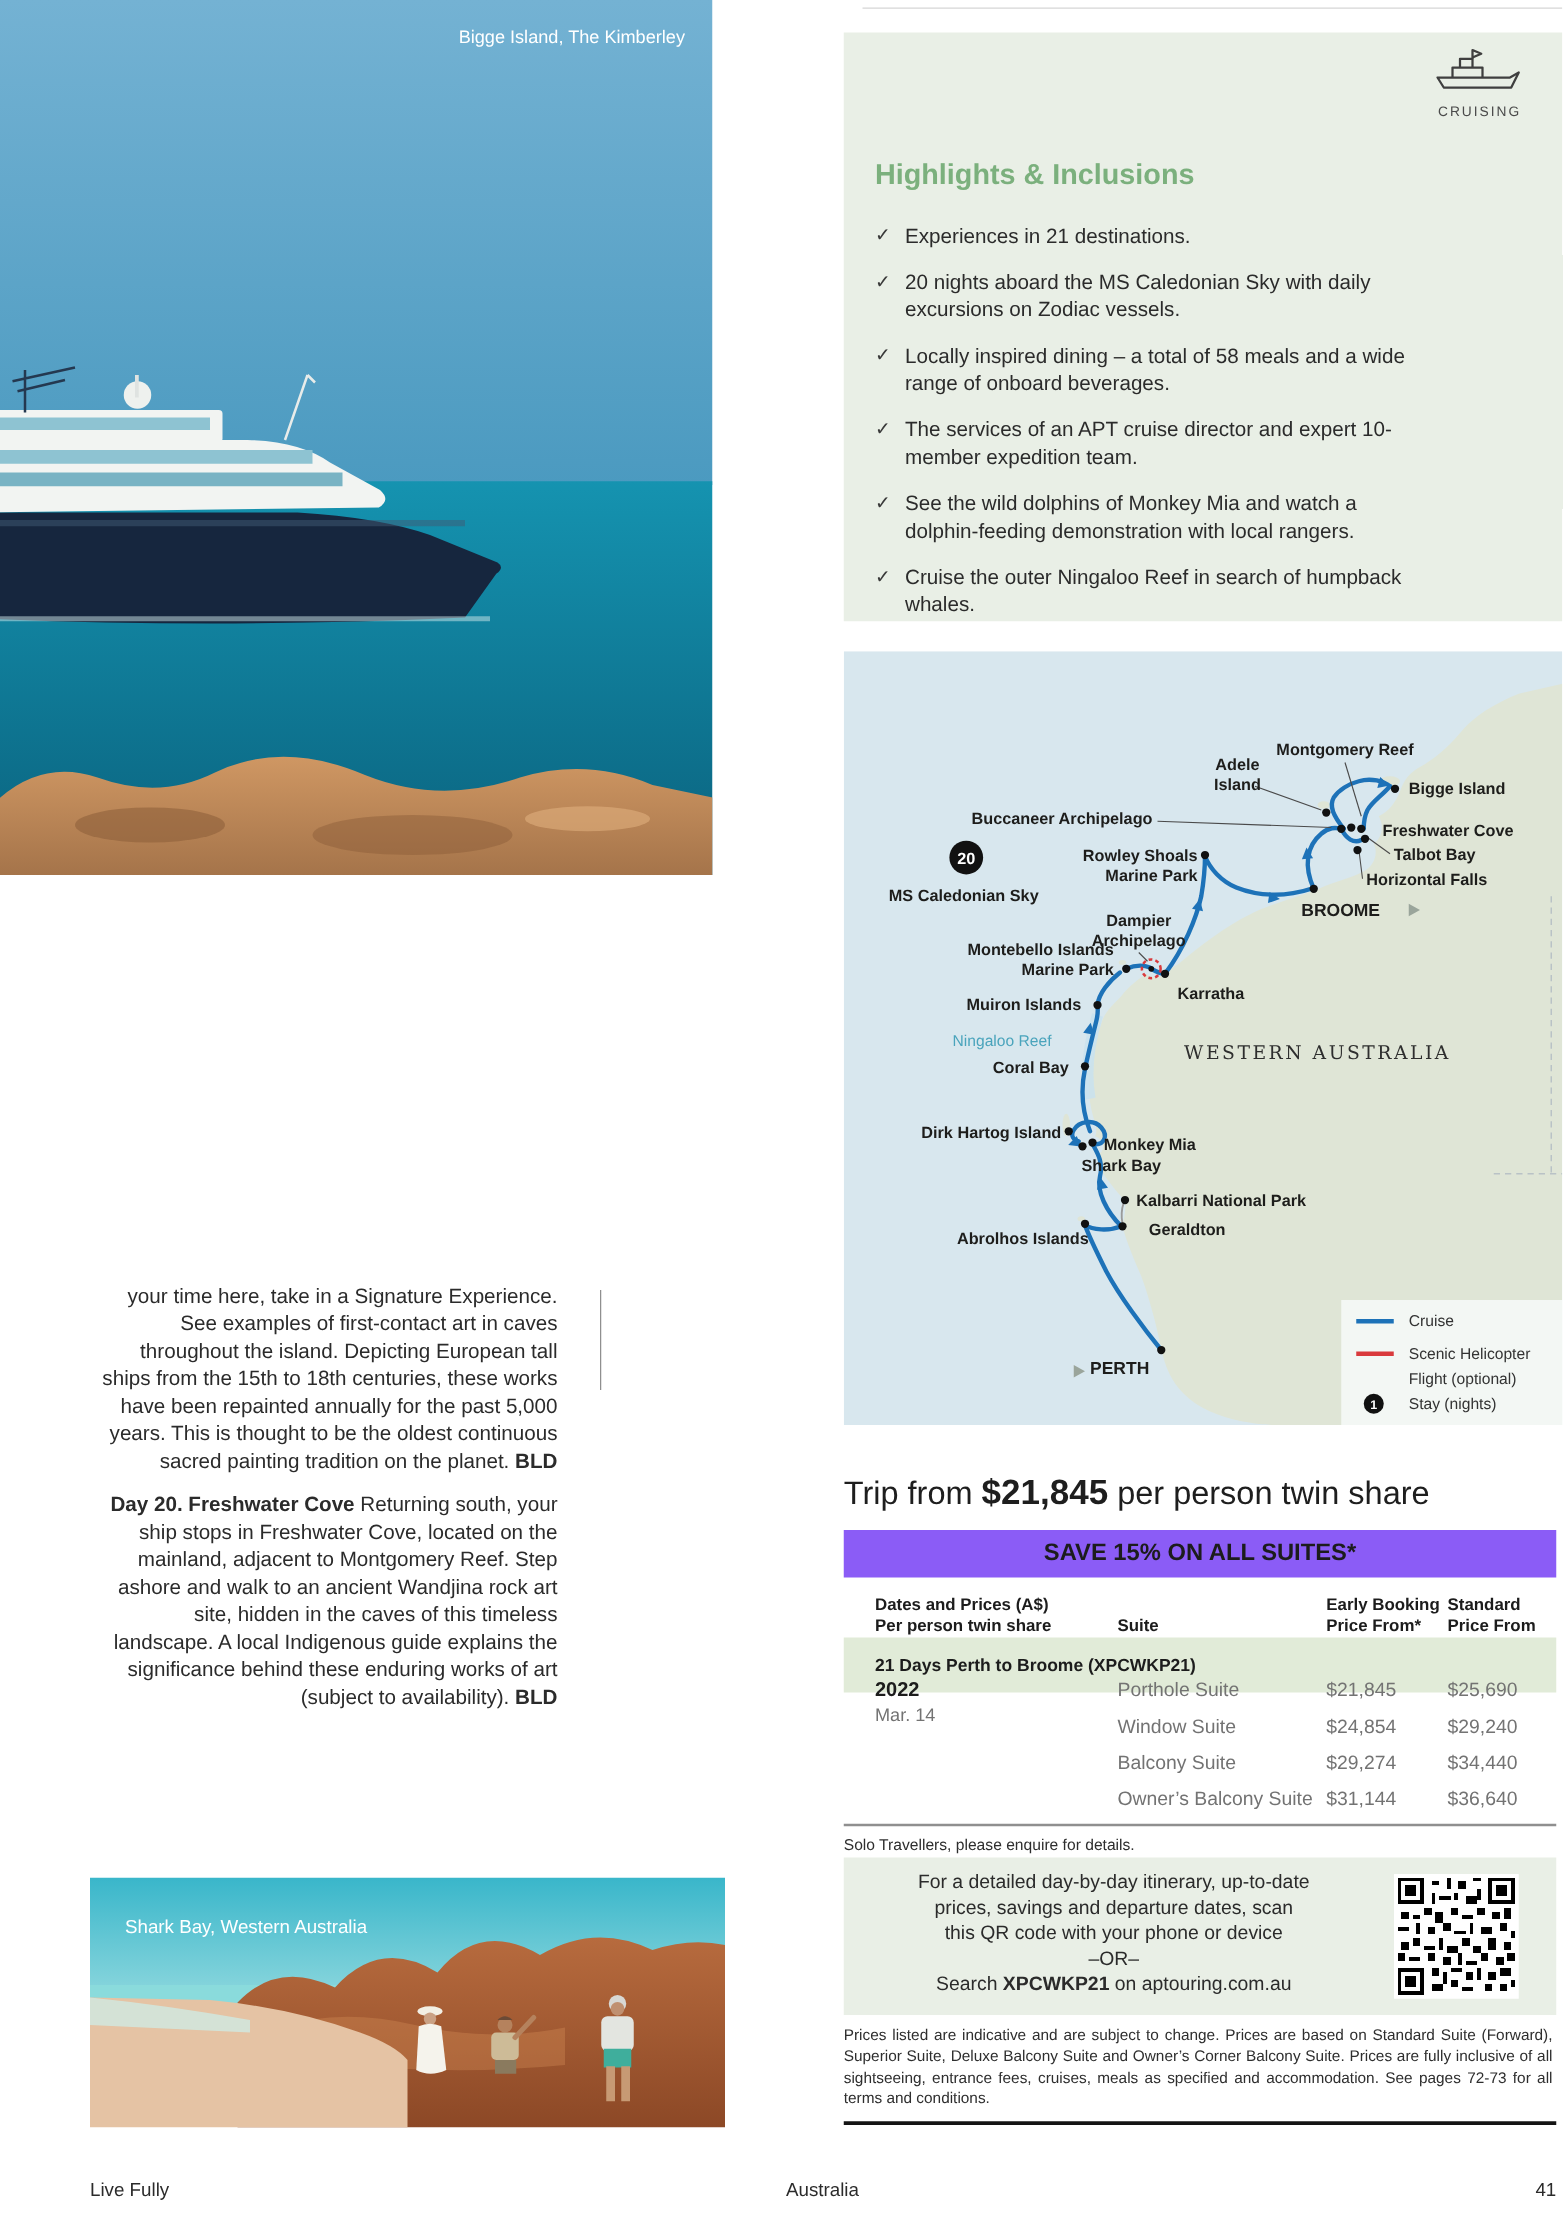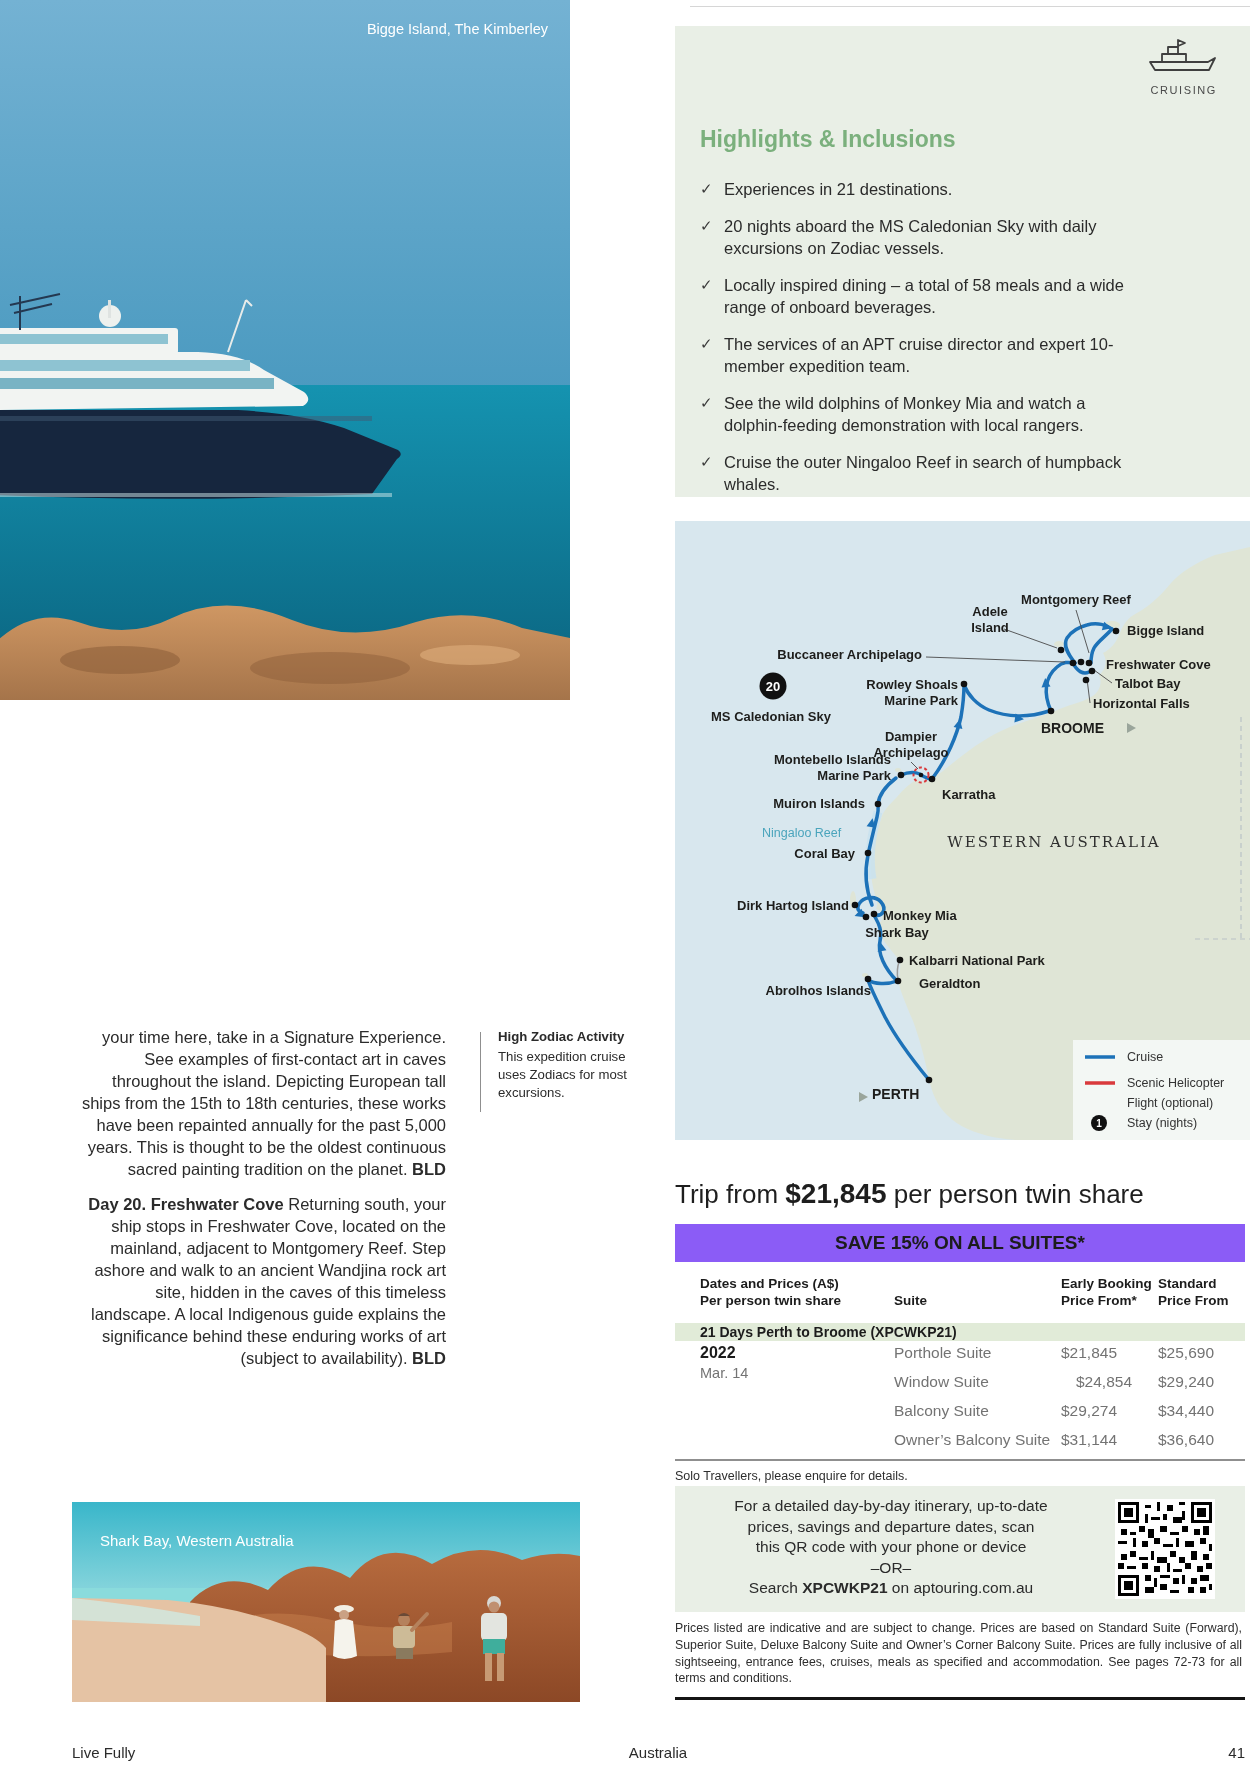--- a/index.html
+++ b/index.html
@@ -41,22 +41,22 @@
   
   .photo2{left:72px;top:1502px;width:508px;height:200px;}
 
   
   .pricing{left:675px;top:1178px;width:570px;}
   .tripline{position:absolute;left:0;top:0;font-size:26px;color:#1e1e1e;white-space:nowrap;}
   .tripline b{font-size:28px;}
   .banner{position:absolute;left:0;top:46px;width:570px;height:38px;background:#8b5cf6;
           display:flex;align-items:center;justify-content:center;font-size:19px;font-weight:bold;color:#1c1c1c;}
   .th{position:absolute;font-size:13.5px;font-weight:bold;color:#1c1c1c;line-height:17px;}
-  .sectionrow{position:absolute;left:0;top:132px;width:570px;height:18px;background:#e1ebd8;
-          display:flex;align-items:center;font-size:14px;font-weight:bold;padding-left:25px;box-sizing:border-box;color:#1c1c1c;margin-top:13px;}
+  .sectionrow{position:absolute;left:0;top:132px;width:570px;height:44px;background:#e1ebd8;
+          display:flex;align-items:center;font-size:14px;font-weight:bold;padding-left:25px;box-sizing:border-box;color:#1c1c1c;}
   .cell{position:absolute;font-size:15.5px;color:#737373;white-space:nowrap;}
   .yr{font-weight:bold;font-size:16px;color:#1c1c1c;}
   .tbl-rule{position:absolute;left:0;top:281px;width:570px;height:2px;background:#8f8f8f;}
   .solo{position:absolute;left:0;top:291px;font-size:12.5px;color:#2e2e2e;}
 
   .qr-panel{left:675px;top:1486px;width:570px;height:126px;background:#e9efe6;}
   .qr-text{position:absolute;left:14px;top:10px;width:404px;text-align:center;font-size:15.5px;line-height:20.5px;color:#2b2b2b;}
   .qr-code{position:absolute;left:440px;top:13px;width:100px;height:100px;}
 
   .fineprint{left:675px;top:1620px;width:567px;font-size:12.3px;line-height:16.8px;color:#2e2e2e;text-align:justify;}
@@ -282,24 +282,20 @@
         <text x="197" y="578" text-anchor="start" class="ml city">PERTH</text>
       </g>
   </svg>
 
   <div class="abs bodycol">
     <p><span class="lead"></span><span>your time here, take in a Signature Experience. See examples of first-contact art in caves throughout the island. Depicting European tall ships from the 15th to 18th centuries, these works have been repainted annually for the past 5,000 years. This is thought to be the oldest continuous sacred painting tradition on the planet.</span> <span class="meal">BLD</span></p>
     <p><span class="lead">Day 20. Freshwater Cove</span><span> Returning south, your ship stops in Freshwater Cove, located on the mainland, adjacent to Montgomery Reef. Step ashore and walk to an ancient Wandjina rock art site, hidden in the caves of this timeless landscape. A local Indigenous guide explains the significance behind these enduring works of art (subject to availability).</span> <span class="meal">BLD</span></p>
   </div>
 
   <div class="abs divider"></div>
-  <div class="abs aside">
-    <p class="a-title">High Zodiac Activity</p>
-    <p style="margin:0">This expedition cruise uses Zodiacs for most excursions.</p>
-  </div>
 
   <svg class="abs photo2" viewBox="0 0 508 200">
     <defs>
       <linearGradient id="sky2" x1="0" y1="0" x2="0" y2="1">
         <stop offset="0" stop-color="#39b6ca"></stop>
           <stop offset="1" stop-color="#8fd8de"></stop>
       </linearGradient>
       <linearGradient id="cliff" x1="0" y1="0" x2="0" y2="1">
         <stop offset="0" stop-color="#b76b3e"></stop>
           <stop offset="1" stop-color="#8c4826"></stop>
@@ -348,21 +344,21 @@
     </div>
     <div class="sectionrow">21 Days Perth to Broome (XPCWKP21)</div>
     <div class="cell yr" style="left:25px;top:166px;">2022</div>
     <div class="cell" style="left:25px;top:187px;font-size:14.5px;">Mar. 14</div>
 
     <div class="cell" style="left:219px;top:166px;">Porthole Suite</div>
     <div class="cell" style="left:386px;top:166px;">$21,845</div>
     <div class="cell" style="left:483px;top:166px;">$25,690</div>
 
     <div class="cell" style="left:219px;top:195px;">Window Suite</div>
-    <div class="cell" style="left:386px;top:195px;margin-left:15px;">$24,854</div>
+    <div class="cell" style="left:386px;top:195px;">$24,854</div>
     <div class="cell" style="left:483px;top:195px;">$29,240</div>
 
     <div class="cell" style="left:219px;top:224px;">Balcony Suite</div>
     <div class="cell" style="left:386px;top:224px;">$29,274</div>
     <div class="cell" style="left:483px;top:224px;">$34,440</div>
 
     <div class="cell" style="left:219px;top:253px;">Owner’s Balcony Suite</div>
     <div class="cell" style="left:386px;top:253px;">$31,144</div>
     <div class="cell" style="left:483px;top:253px;">$36,640</div>
 

